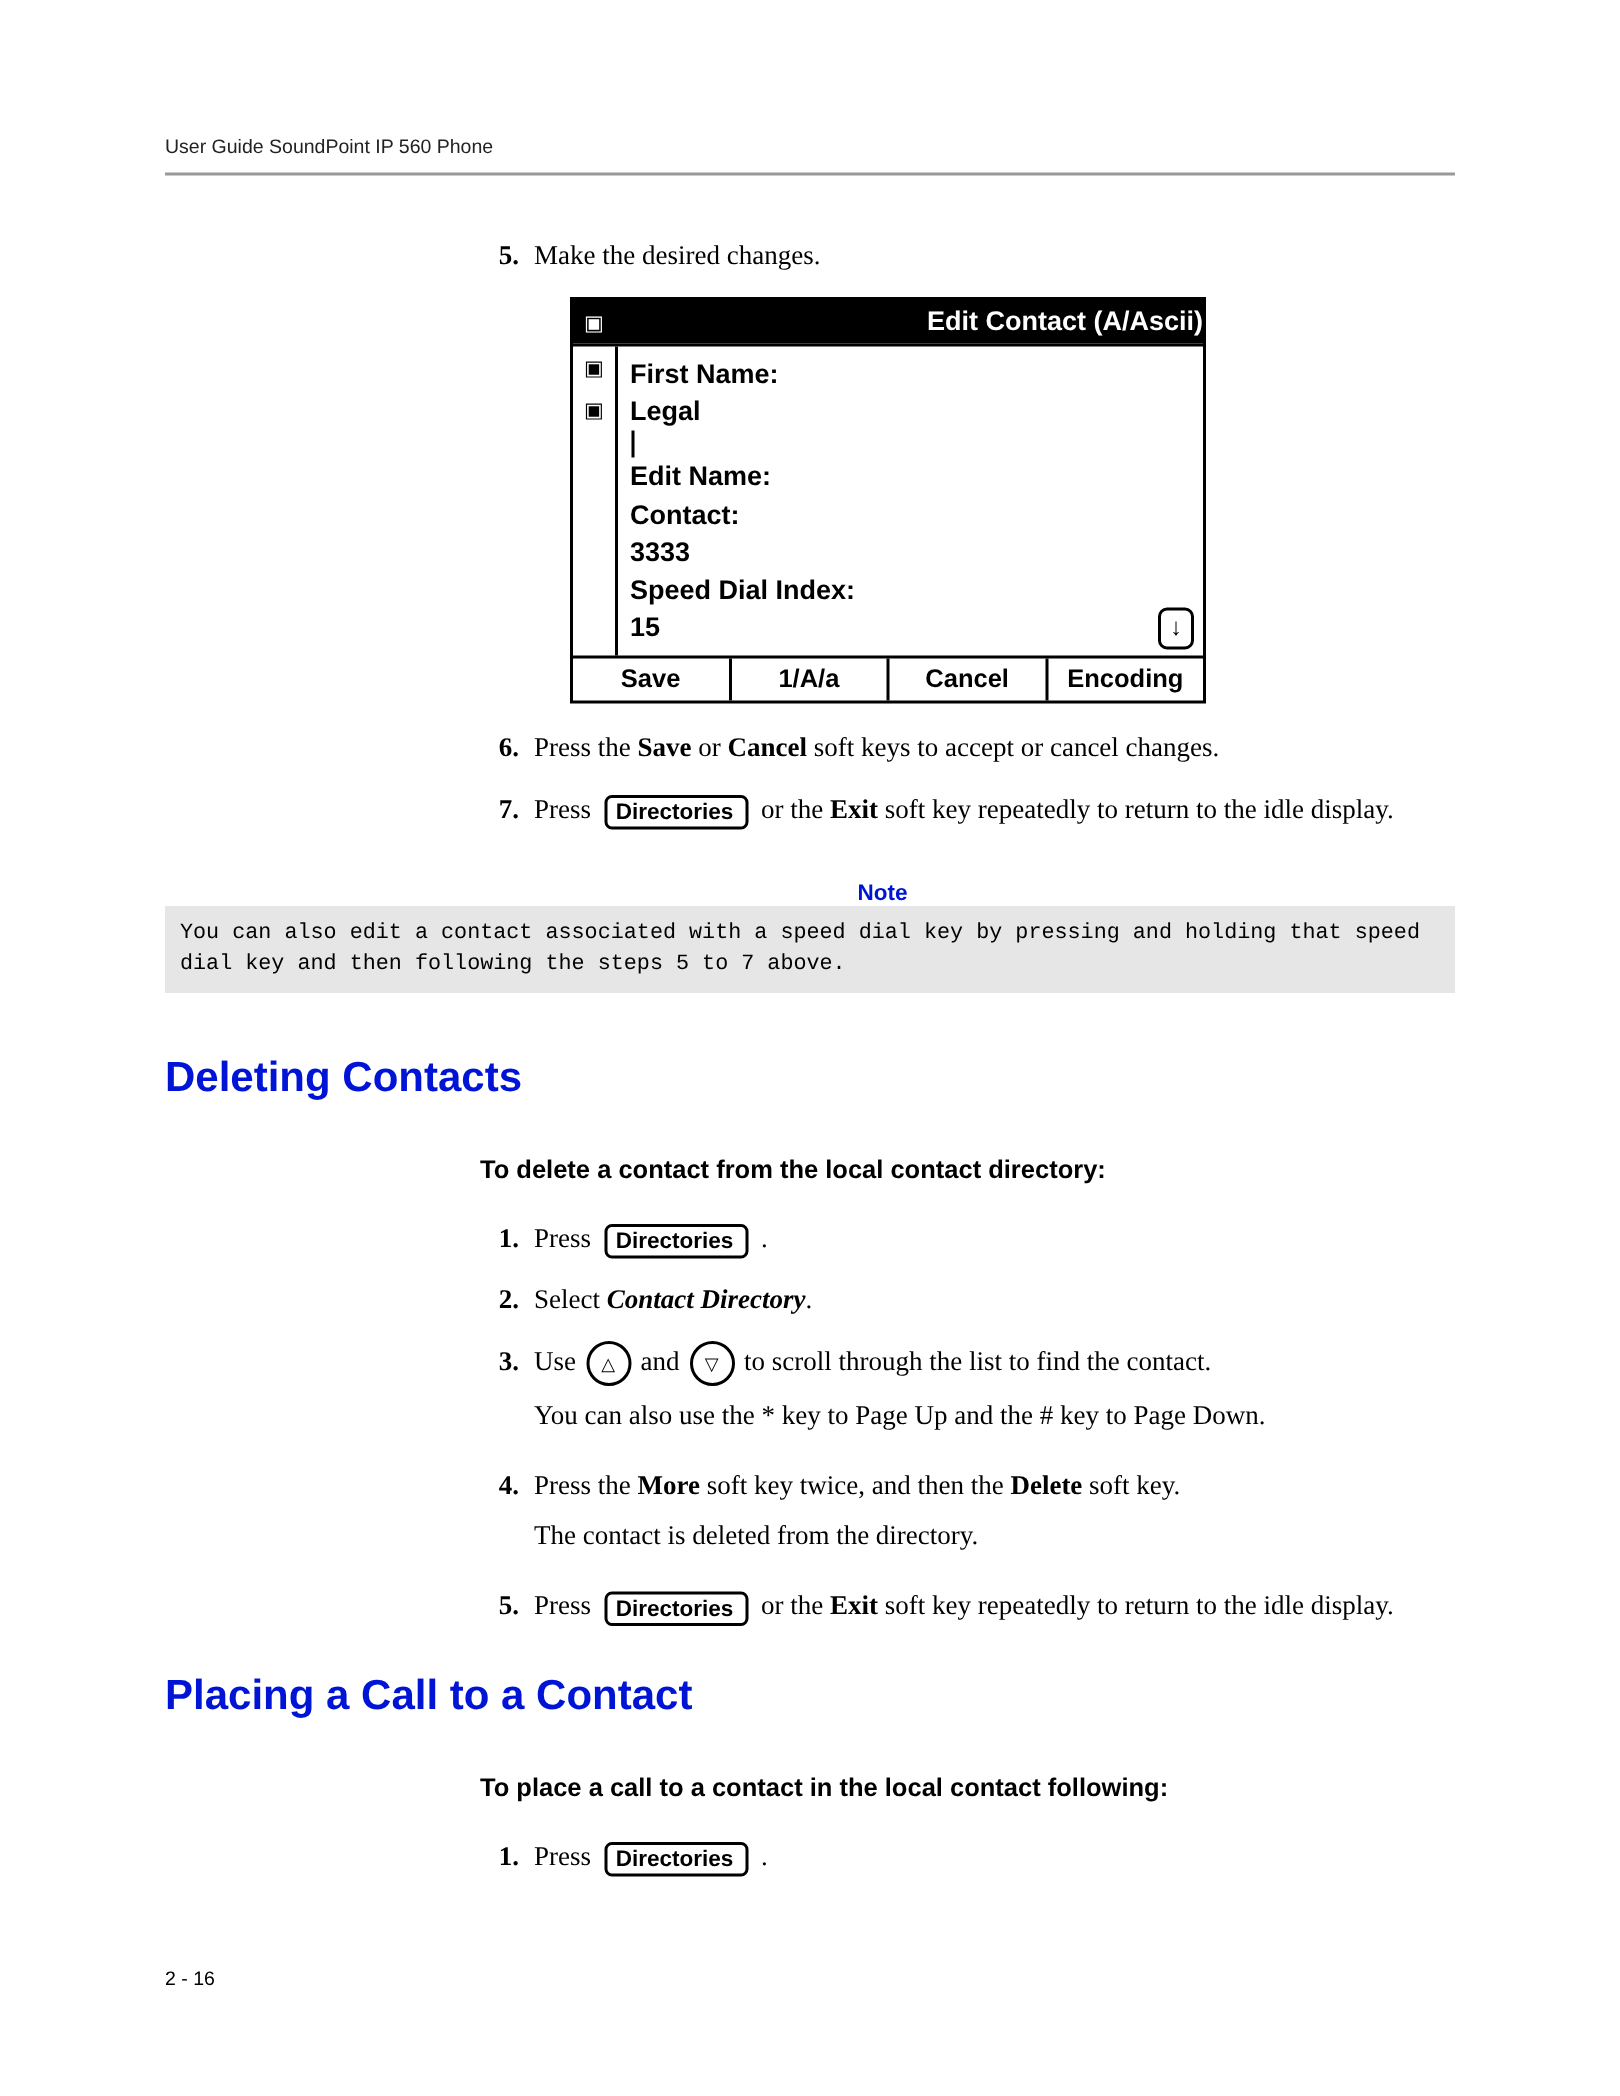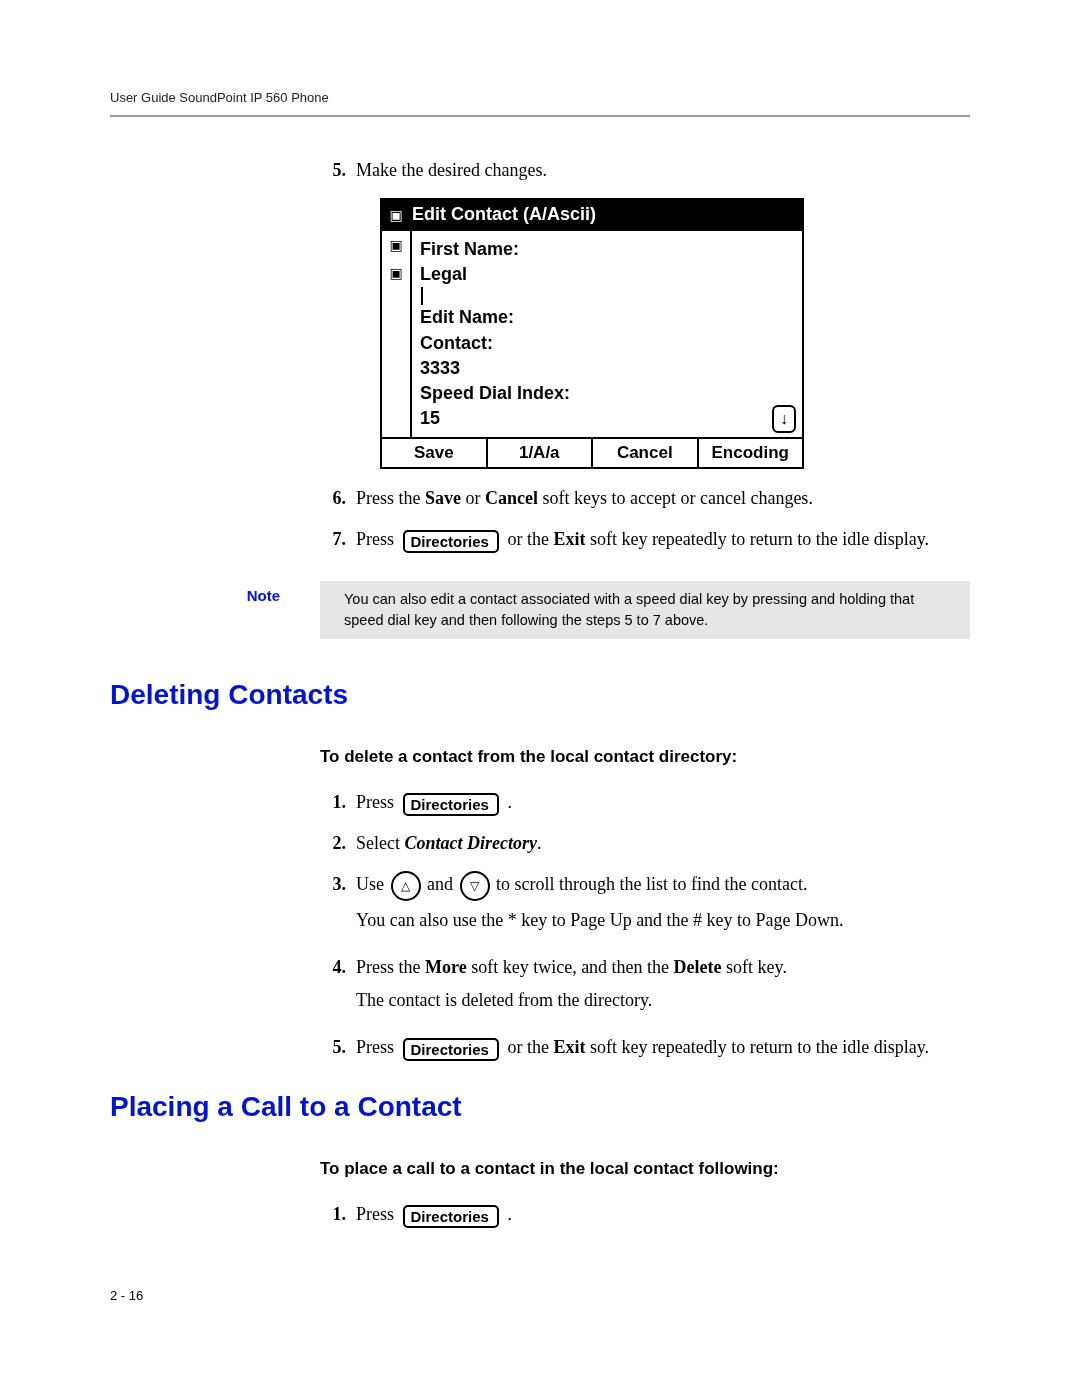--- a/index.html
+++ b/index.html
@@ -65,21 +65,21 @@
     align-items: center;
     justify-content: center;
     border-bottom: 2px solid #000;
     font-size: 14px;
     background: #000;
     color: #fff;
   }
   .side-icons .ic:last-child { border-bottom: none; }
   .titlebar .title {
     flex: 1;
-    text-align: left;
+    text-align: right;
     font-weight: bold;
     font-size: 18px;
     padding: 4px 0;
     background: #000;
     color: #fff;
   }
   .phone-body {
     display: flex;
   }
   .phone-body .side-icons2 {
@@ -160,39 +160,40 @@
     border: 2px solid #000;
     border-radius: 50%;
     align-items: center;
     justify-content: center;
     vertical-align: middle;
     margin: 0 2px;
     font-size: 12px;
   }
   .note-row {
     display: flex;
-    align-items: flex-start;
+    align-items: center;
     margin: 28px 0 40px 0;
+    flex-direction: column;
   }
   .note-label {
     width: 210px;
     text-align: right;
     padding-right: 40px;
     box-sizing: border-box;
     font-family: Arial, Helvetica, sans-serif;
     font-weight: bold;
     font-size: 15px;
     color: #0014d6;
     padding-top: 6px;
   }
   .note-body {
     flex: 1;
     background: #e6e6e6;
-    padding: 8px 24px;
-    font-family: Liberation Sans, sans-serif;
+    padding: 8px 10px;
+    font-family: Liberation Mono, monospace;
     font-size: 14.5px;
     line-height: 1.45;
   }
   h2.section {
     font-family: Arial, Helvetica, sans-serif;
     font-weight: normal;
     font-size: 28px;
     margin: 30px 0 36px 0;
   }
   h2.blue { color: #0014d6; font-weight: bold; font-family: Arial, Helvetica, sans-serif; font-weight: 600;}

